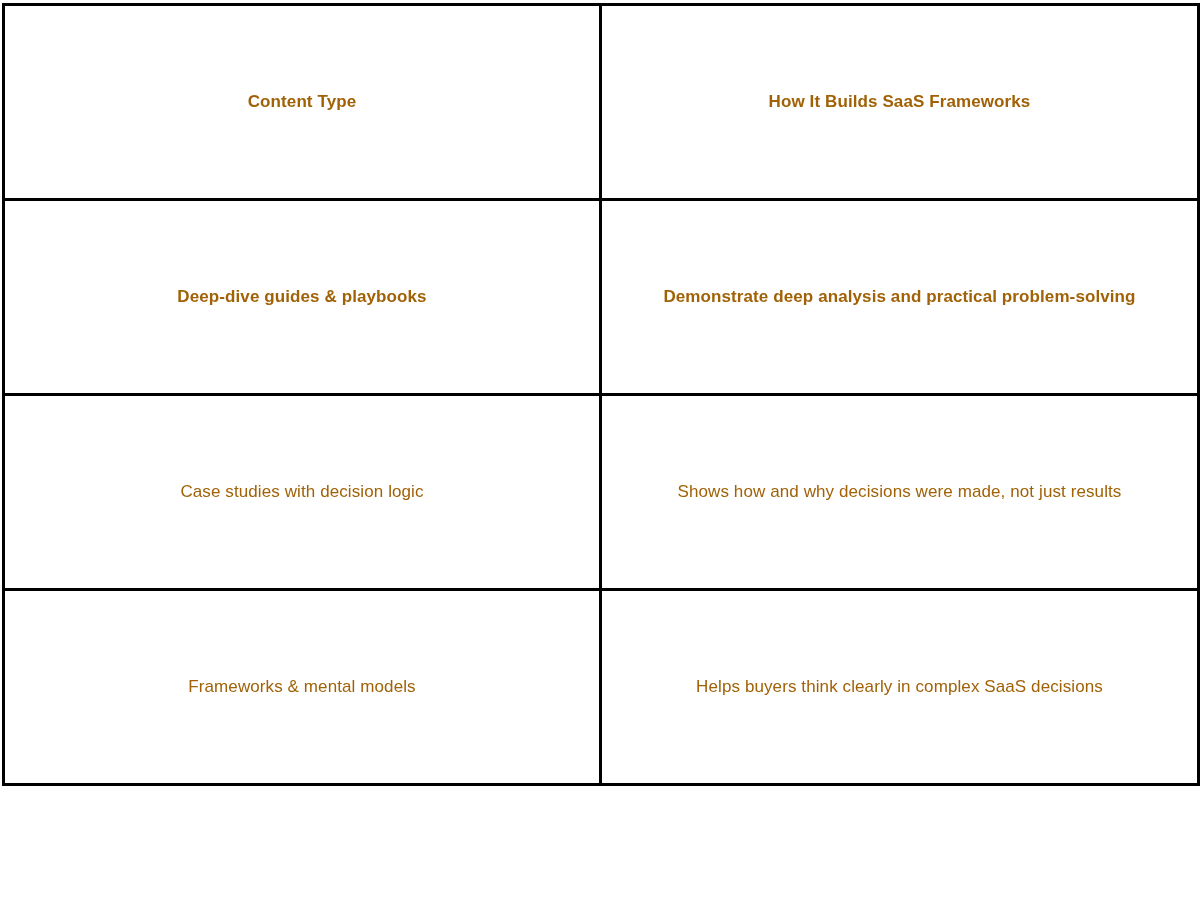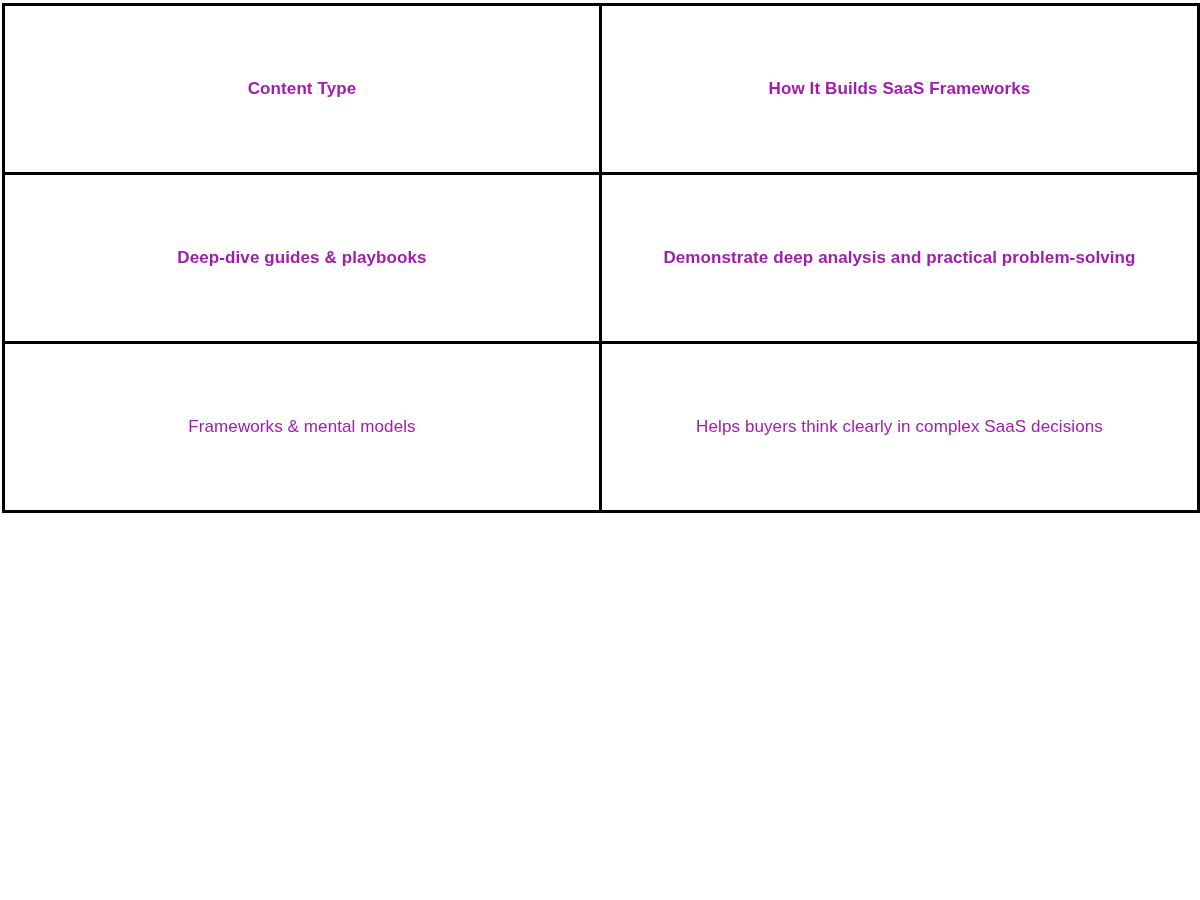--- a/index.html
+++ b/index.html
@@ -29,24 +29,24 @@
     border-right: 3px solid #000000;
     border-bottom: 3px solid #000000;
   }
   table.content-table col.col-a { width: 597px; }
   table.content-table col.col-b { width: 598px; }
   table.content-table td,
   table.content-table th {
     height: 146px;
     border-right: 3px solid #000000;
     border-bottom: 3px solid #000000;
-    padding: 10px 18px;
+    padding: 23px 18px;
     text-align: center;
     vertical-align: middle;
-    color: #a21caf;
+    color: #a16207;
     font-size: 17px;
     line-height: 1.35;
     font-weight: 400;
     letter-spacing: 0.1px;
     background: #ffffff;
   }
   table.content-table td:last-child,
   table.content-table th:last-child {
     border-right: none;
   }
@@ -72,18 +72,22 @@
         <th>Content Type</th>
         <th>How It Builds SaaS Frameworks</th>
       </tr>
     </thead>
     <tbody>
       <tr class="row-bold">
         <td>Deep-dive guides &amp; playbooks</td>
         <td>Demonstrate deep analysis and practical problem-solving</td>
       </tr>
       <tr>
+        <td>Case studies with decision logic</td>
+        <td>Shows how and why decisions were made, not just results</td>
+      </tr>
+      <tr>
         <td>Frameworks &amp; mental models</td>
         <td>Helps buyers think clearly in complex SaaS decisions</td>
       </tr>
     </tbody>
   </table>
 </div>
 
 </body></html>

